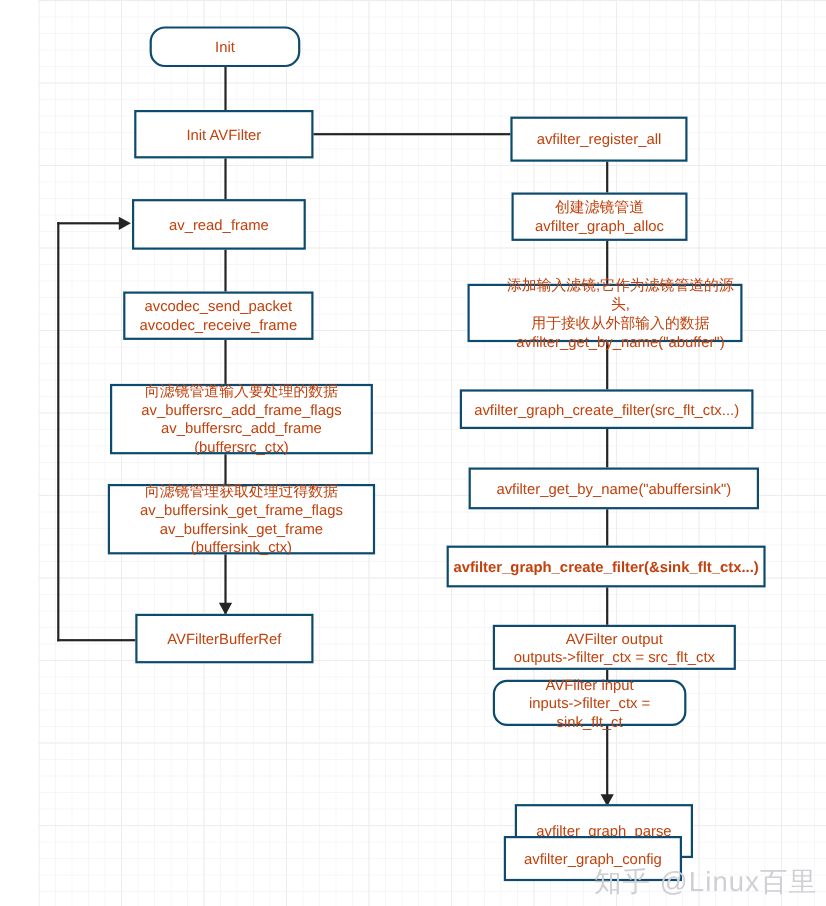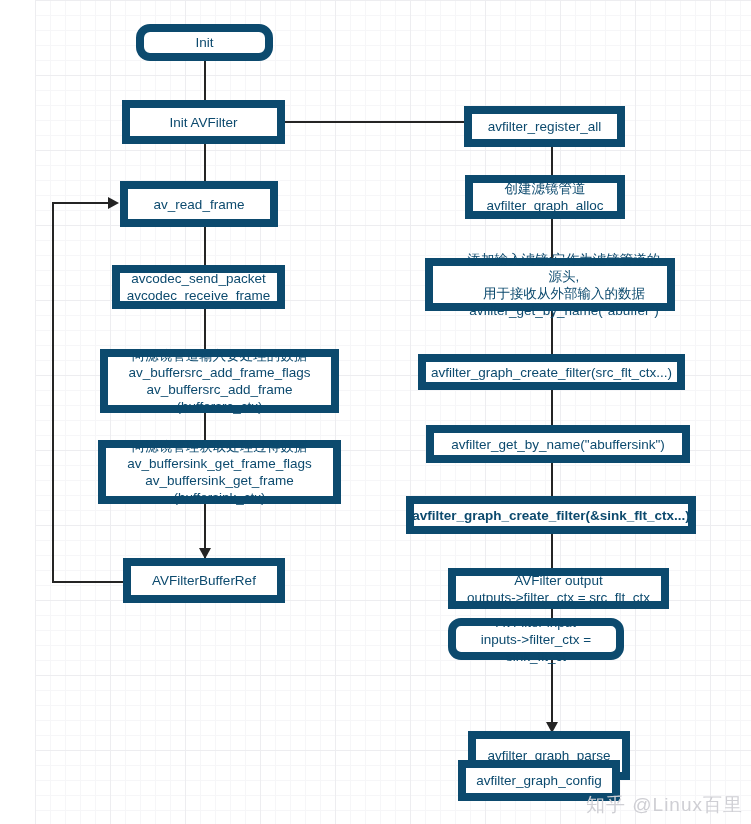--- a/index.html
+++ b/index.html
@@ -27,23 +27,23 @@
       linear-gradient(to right, #ededf0 1px, transparent 1px),
       linear-gradient(to bottom, #ededf0 1px, transparent 1px),
       linear-gradient(to right, #f6f6f8 1px, transparent 1px),
       linear-gradient(to bottom, #f6f6f8 1px, transparent 1px);
     background-size: 75px 75px, 75px 75px, 15px 15px, 15px 15px;
     background-position: 0 0, 0 0, 0 0, 0 0;
   }
   .node {
     position: absolute;
     box-sizing: border-box;
-    border: 8px solid #0c4a6e;
+    border: 2px solid #0c4a6e;
     background: #ffffff;
-    color: #0c4a6e;
+    color: #c2410c;
     font-size: 13.5px;
     line-height: 17px;
     display: flex;
     align-items: center;
     justify-content: center;
     text-align: center;
     white-space: pre-line;
     padding: 2px 4px;
     z-index: 5;
   }
@@ -70,21 +70,21 @@
   }
   .arrowhead.right {
     border-top: 6px solid transparent;
     border-bottom: 6px solid transparent;
     border-left: 11px solid #242424;
   }
   #watermark {
     position: absolute;
     right: 8px;
     bottom: 6px;
-    font-size: 19px;
+    font-size: 25px;
     color: #cfcfd4;
     letter-spacing: 1px;
     z-index: 9;
     white-space: nowrap;
     font-family: "Liberation Sans", sans-serif;
   }
 </style>
 </head>
 <body>
 

